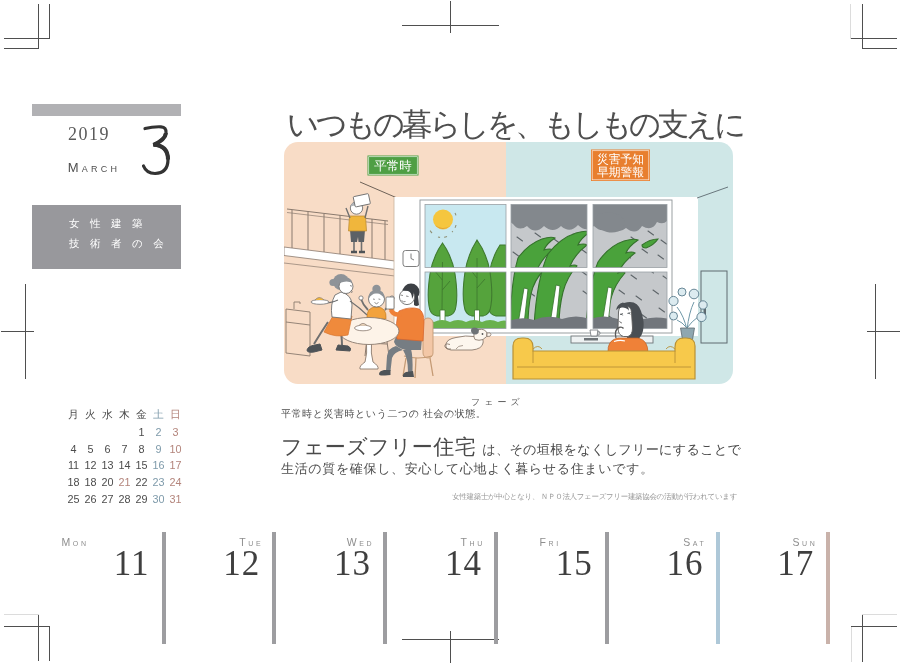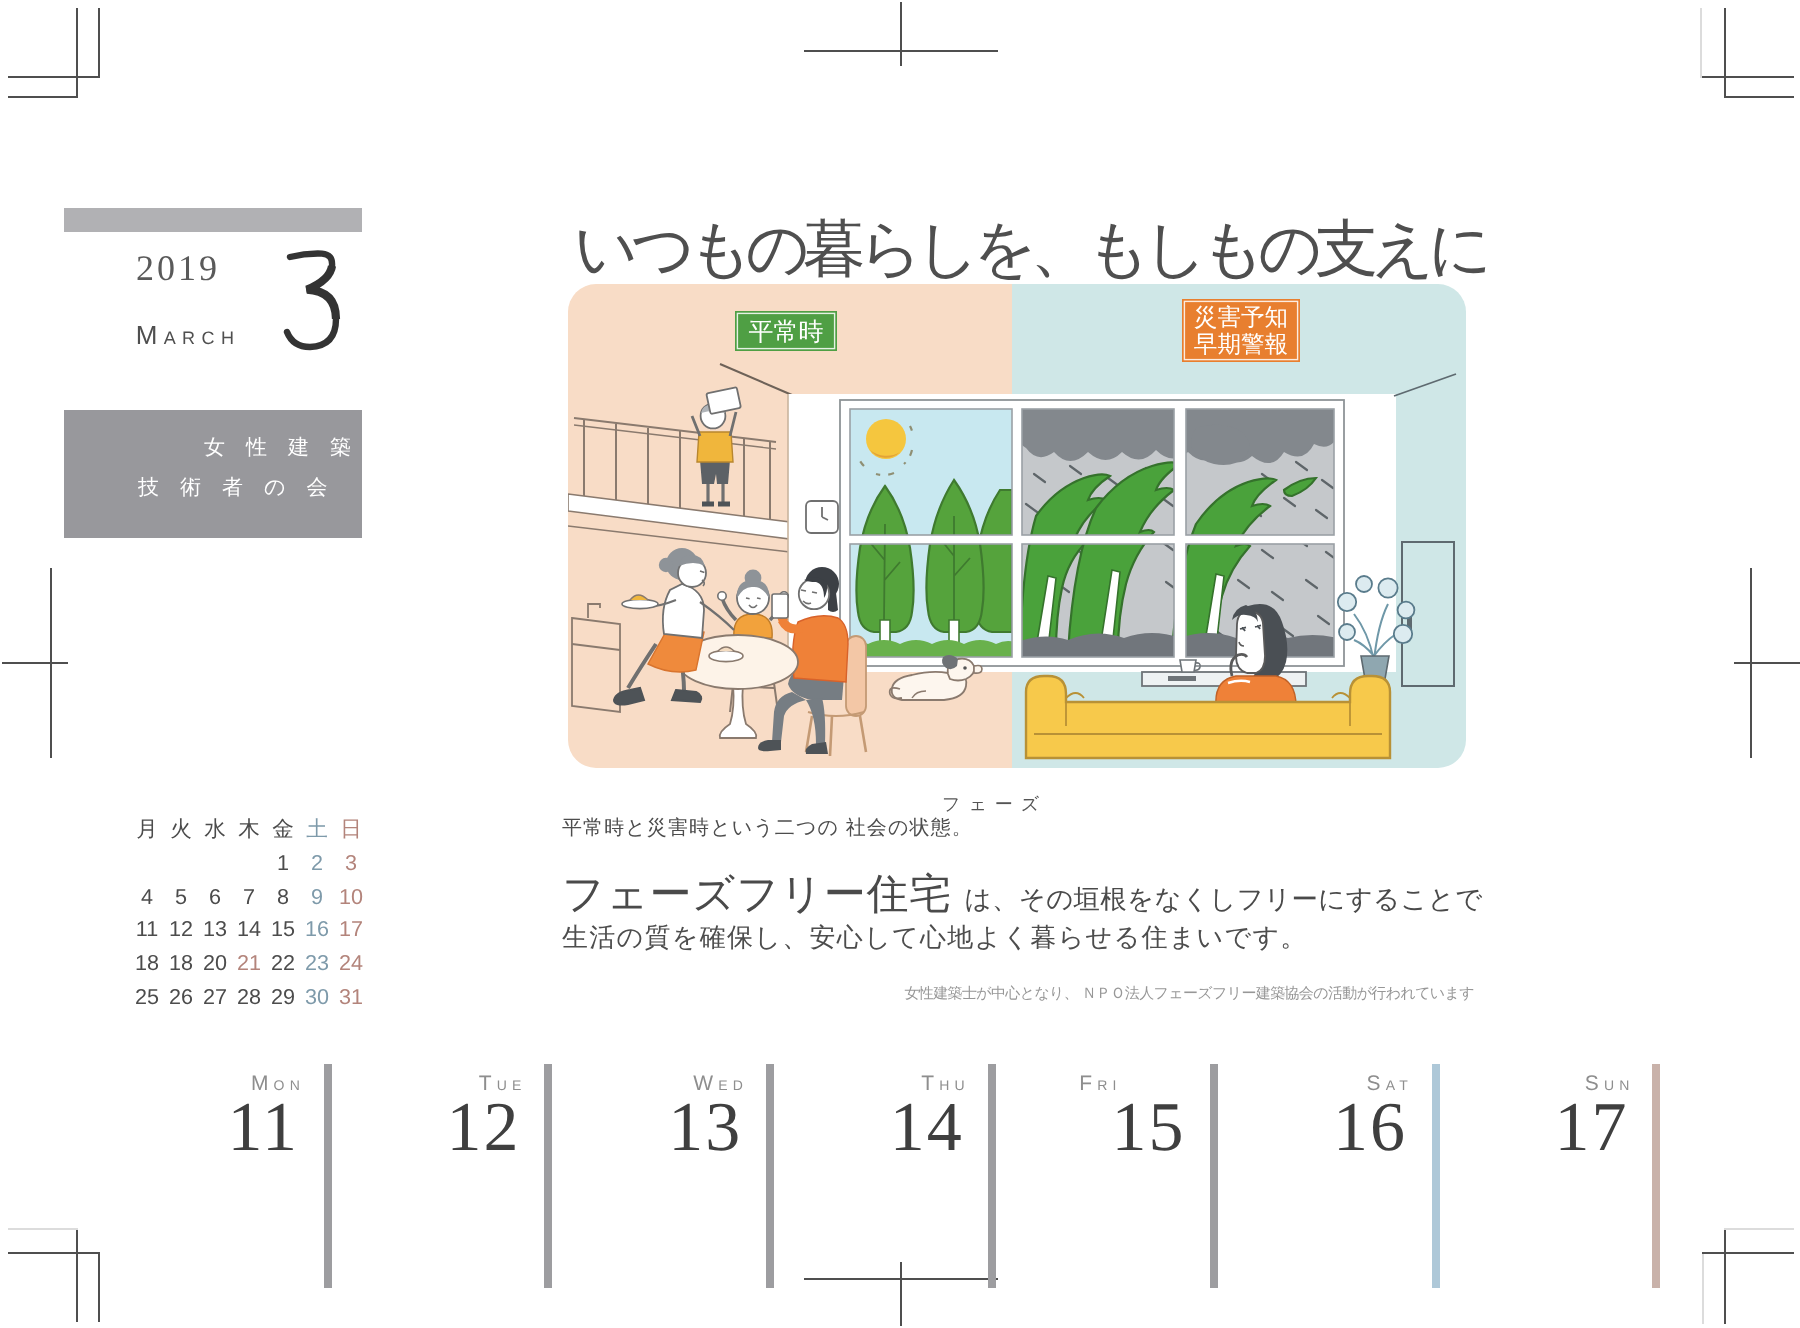--- a/index.html
+++ b/index.html
@@ -50,21 +50,21 @@
 
 <svg class="abs" style="left:141px;top:123px;" width="34" height="54" viewBox="0 0 34 54">
 <path d="M4,5.5 Q12,3.5 20,3.8 Q25.5,4.2 25,10 Q24,17 12.5,21.8 Q27,22.5 27,36.5 Q27,50 14,50.5 Q5.5,50.5 2.5,43" fill="none" stroke="#333333" stroke-width="3.2" stroke-linecap="round"></path>
 <path d="M25,10 Q24,17 12.5,21.8 Q27,22.5 27,36.5" fill="none" stroke="#333333" stroke-width="4.1"></path>
 </svg>
 
 <div class="abs" style="left:54px;top:160px;width:80px;text-align:center;font-variant:small-caps;font-size:13px;letter-spacing:3.2px;color:#4f4f4f;">March</div>
 
 <div class="abs" style="left:32px;top:205px;width:149px;height:64px;background:#98989c;"></div>
 
-<div class="abs" style="left:69px;top:216.5px;font-size:10.5px;letter-spacing:10.5px;color:#fff;margin-left:33px;">女性建築</div>
+<div class="abs" style="left:69px;top:216.5px;font-size:10.5px;letter-spacing:10.5px;color:#fff;">女性建築</div>
 
 <div class="abs" style="left:69px;top:237px;font-size:10.5px;letter-spacing:10.5px;color:#fff;">技術者の会</div>
 
 <div class="abs" style="left:65px;top:407px;width:119px;font-size:10.8px;color:#4c4c4c;">
 <table style="border-collapse:collapse;table-layout:fixed;width:118px;">
 <tbody>
         <tr>
           <td style="width:17px;height:16.65px;padding:0;text-align:center;color:#4c4c4c;">月</td>
           <td style="width:17px;height:16.65px;padding:0;text-align:center;color:#4c4c4c;">火</td>
           <td style="width:17px;height:16.65px;padding:0;text-align:center;color:#4c4c4c;">水</td>
@@ -419,21 +419,21 @@
 <div class="abs" style="left:281px;top:407px;font-size:10px;letter-spacing:0.55px;color:#4d4d4d;">平常時と災害時という二つの 社会の状態。</div>
 
 <div class="abs" style="left:281px;top:433px;font-size:21px;letter-spacing:0.4px;color:#4a4a4a;">フェーズフリー住宅 <span style="font-size:13.2px;letter-spacing:0.2px;">は、その垣根をなくしフリーにすることで</span></div>
 
 <div class="abs" style="left:281px;top:460px;font-size:13px;letter-spacing:0.65px;color:#4d4d4d;">生活の質を確保し、安心して心地よく暮らせる住まいです。</div>
 
 <div class="abs" style="left:337px;top:492px;width:400px;text-align:right;font-size:7.5px;letter-spacing:-0.32px;color:#979797;">女性建築士が中心となり、 ＮＰＯ法人フェーズフリー建築協会の活動が行われています</div>
 
 <div>
     <div class="abs" style="left:161.5px;top:532px;width:4px;height:112px;background:#9d9da0;"></div>
-    <div class="abs" style="left:61.5px;top:536px;width:91px;text-align:right;font-variant:small-caps;font-size:10.5px;letter-spacing:2.6px;color:#8e8e8e;">Mon</div>
+    <div class="abs" style="left:61.5px;top:536px;width:91px;text-align:left;font-variant:small-caps;font-size:10.5px;letter-spacing:2.6px;color:#8e8e8e;">Mon</div>
     <div class="abs" style="left:49.5px;top:544px;width:100px;text-align:right;font-family:'Liberation Serif',serif;font-size:35px;letter-spacing:1px;color:#3f3f3f;">11</div>
     <div class="abs" style="left:272.3px;top:532px;width:4px;height:112px;background:#9d9da0;"></div>
     <div class="abs" style="left:172.3px;top:536px;width:91px;text-align:right;font-variant:small-caps;font-size:10.5px;letter-spacing:2.6px;color:#8e8e8e;">Tue</div>
     <div class="abs" style="left:160.3px;top:544px;width:100px;text-align:right;font-family:'Liberation Serif',serif;font-size:35px;letter-spacing:1px;color:#3f3f3f;">12</div>
     <div class="abs" style="left:383.1px;top:532px;width:4px;height:112px;background:#9d9da0;"></div>
     <div class="abs" style="left:283.1px;top:536px;width:91px;text-align:right;font-variant:small-caps;font-size:10.5px;letter-spacing:2.6px;color:#8e8e8e;">Wed</div>
     <div class="abs" style="left:271.1px;top:544px;width:100px;text-align:right;font-family:'Liberation Serif',serif;font-size:35px;letter-spacing:1px;color:#3f3f3f;">13</div>
     <div class="abs" style="left:493.9px;top:532px;width:4px;height:112px;background:#9d9da0;"></div>
     <div class="abs" style="left:393.9px;top:536px;width:91px;text-align:right;font-variant:small-caps;font-size:10.5px;letter-spacing:2.6px;color:#8e8e8e;">Thu</div>
     <div class="abs" style="left:381.9px;top:544px;width:100px;text-align:right;font-family:'Liberation Serif',serif;font-size:35px;letter-spacing:1px;color:#3f3f3f;">14</div>

